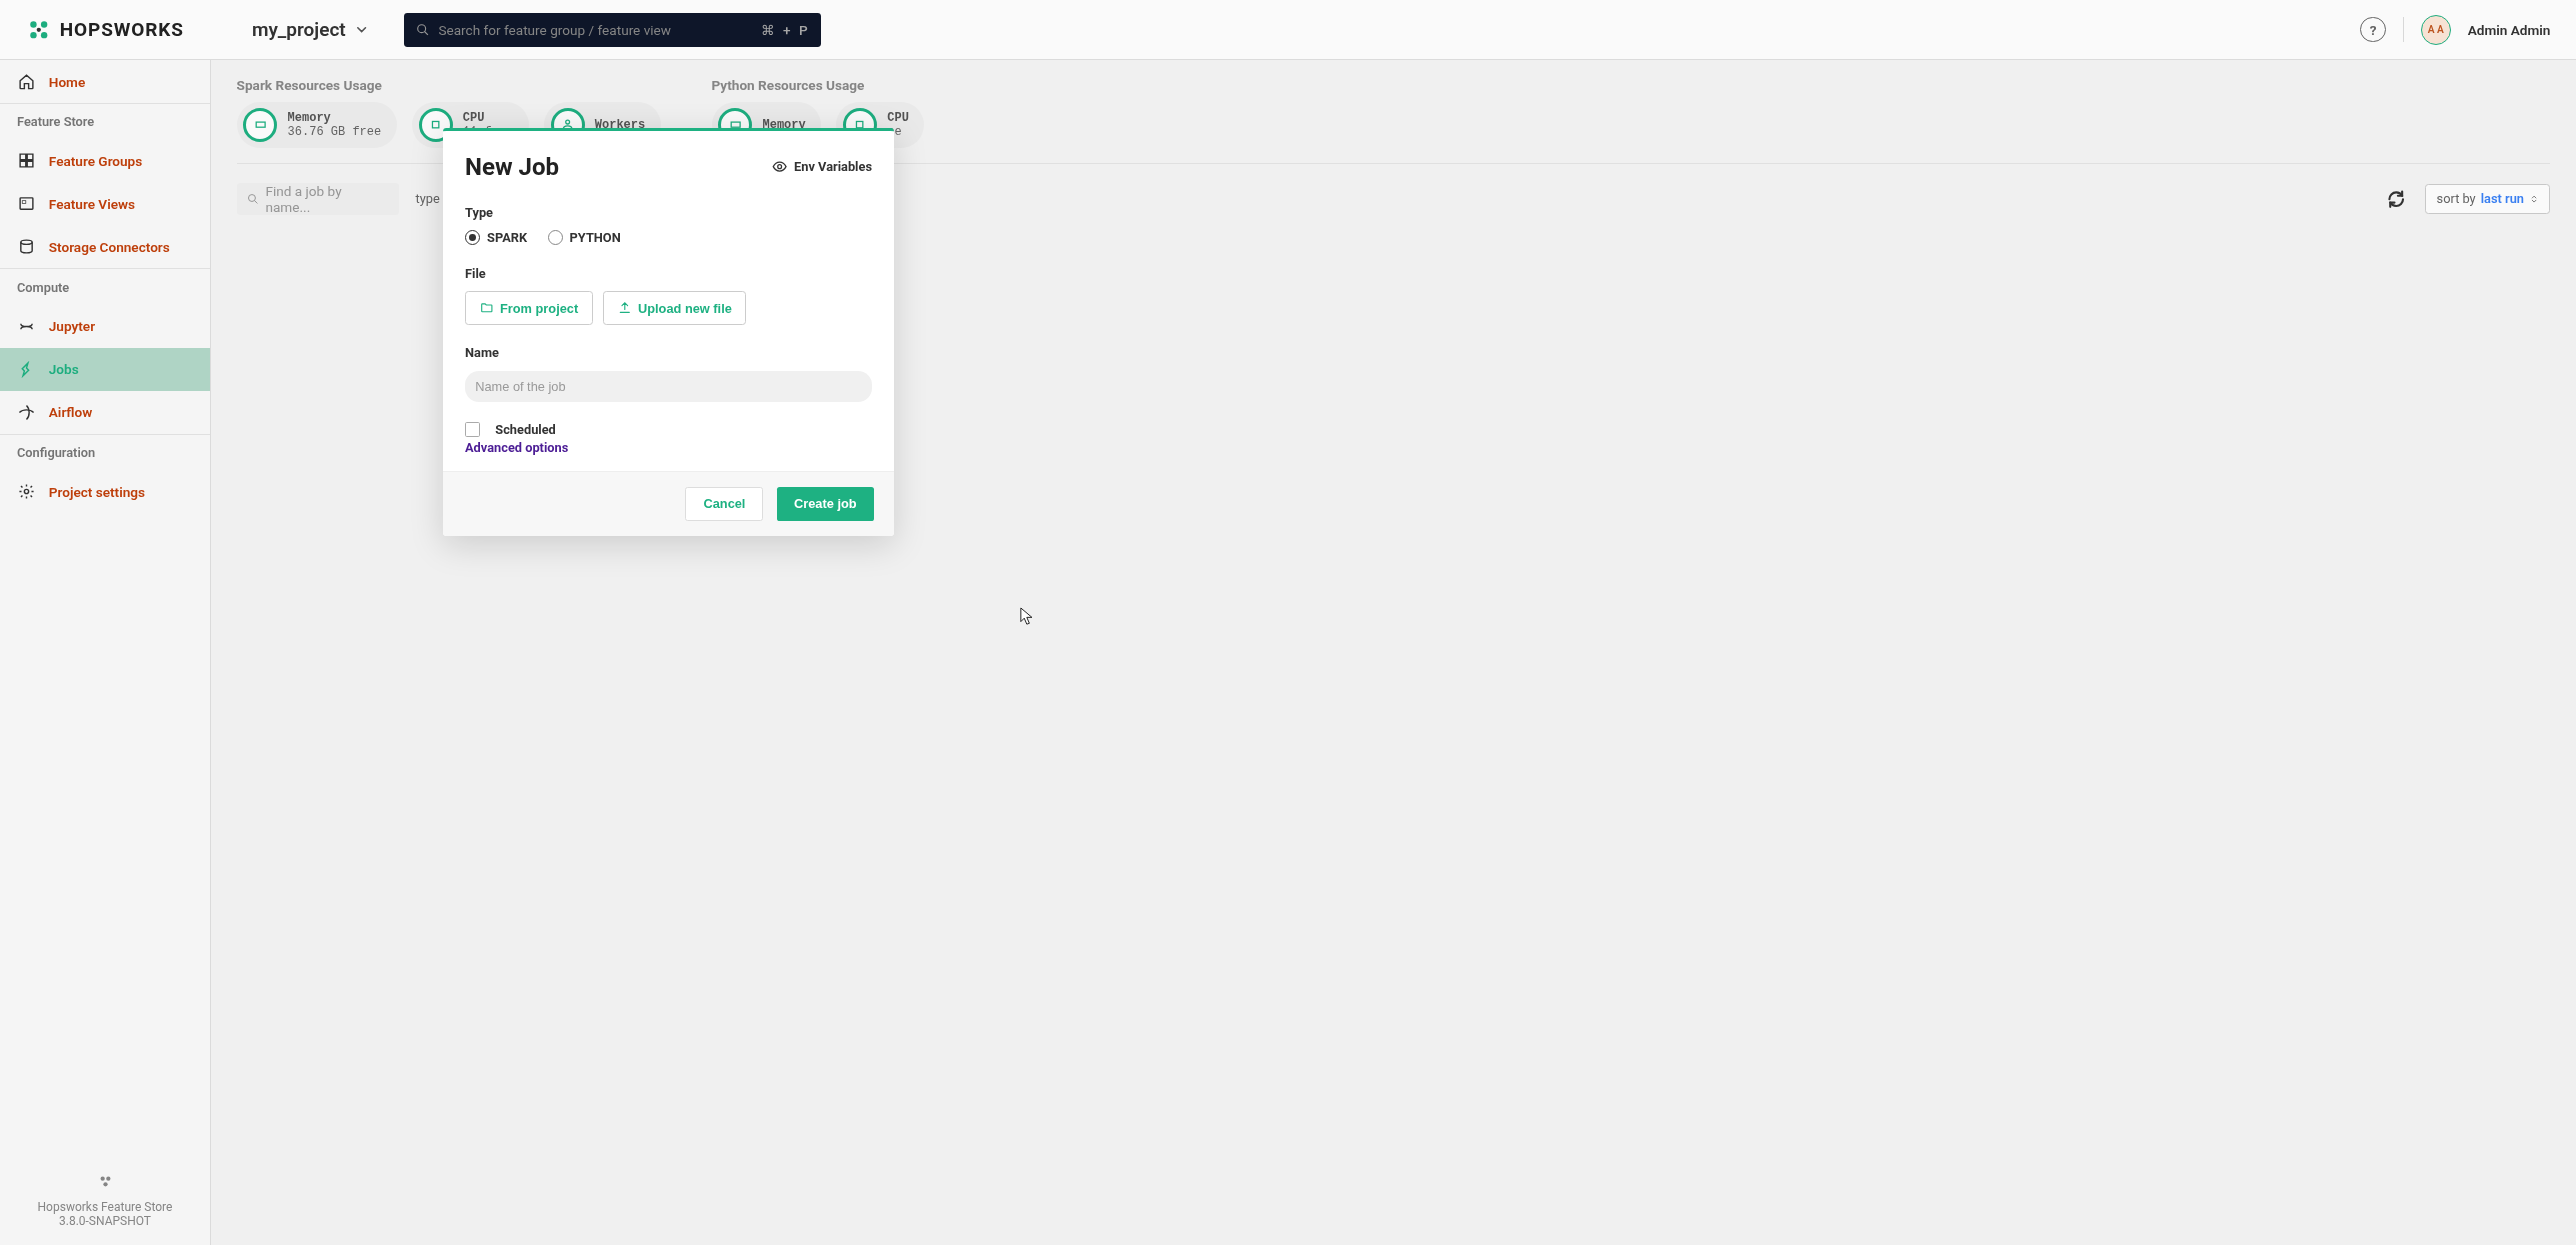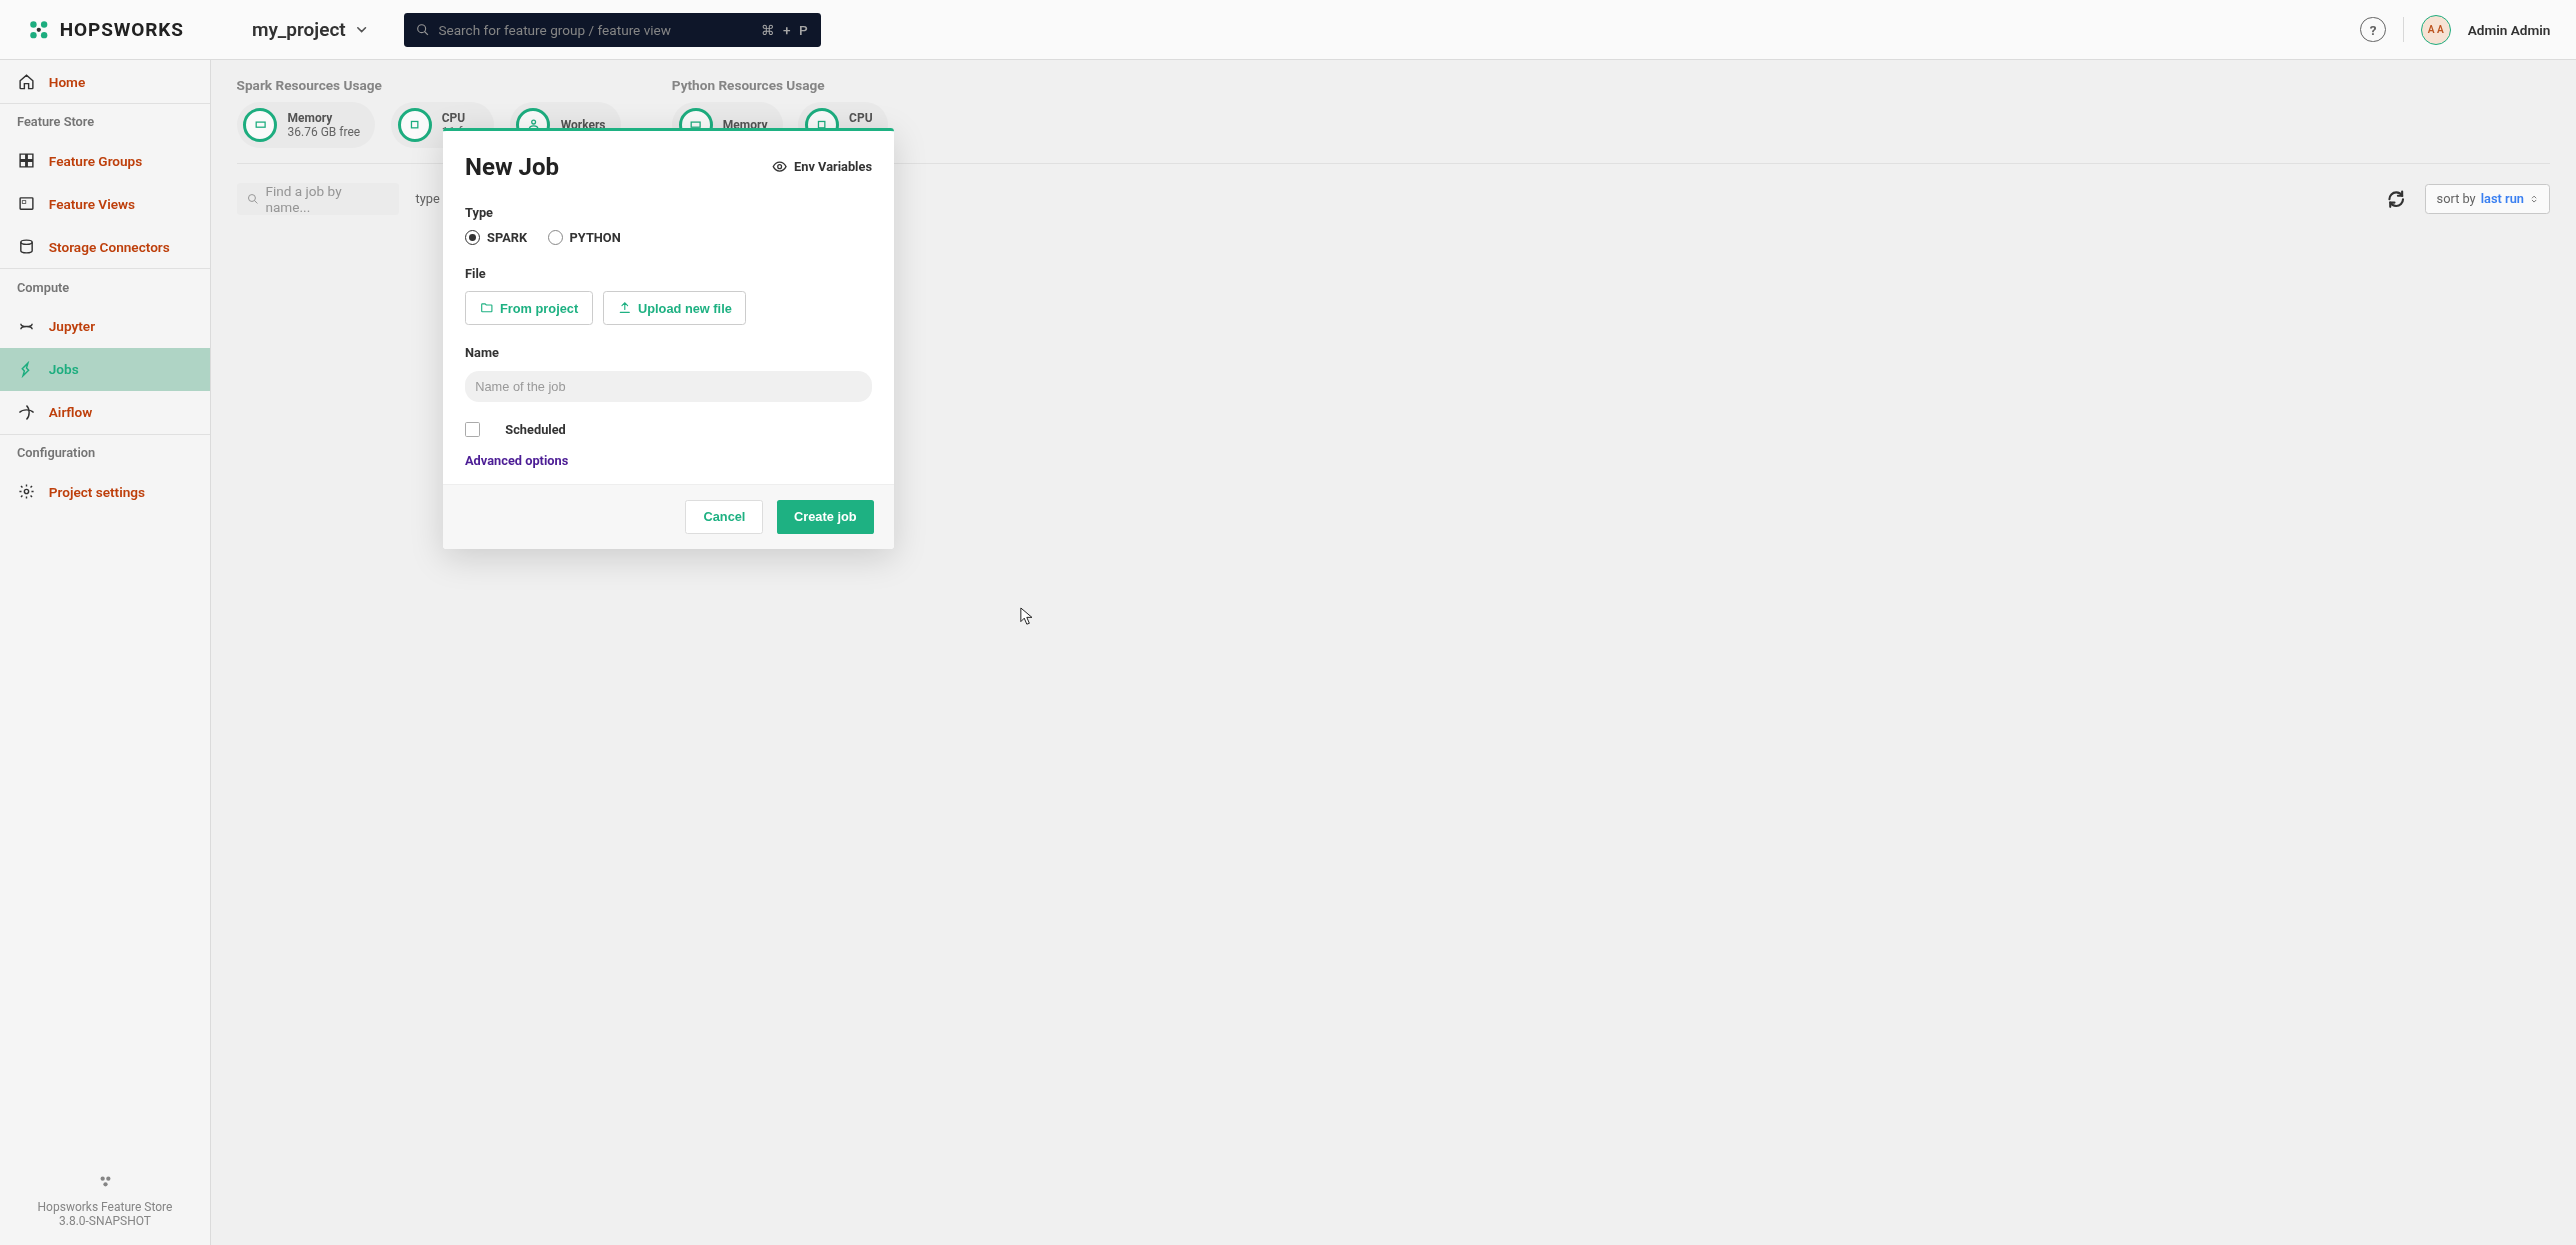--- a/index.html
+++ b/index.html
@@ -70,21 +70,21 @@
 .sidebar-icon { width: 19px; height: 19px; display:flex; align-items:center; justify-content:center; }
 .sidebar-footer {
   margin-top: auto; text-align: center; padding: 17px; color: #888; font-size: 12px;
 }
 .sidebar-footer-icon { width: 17px; height: 17px; margin: 0 auto 6.8px; }
 
 .content { flex: 1; padding: 17px 25.6px; position: relative; }
 .resources { display: flex; gap: 51px; border-bottom: 0.9px solid #e5e5e5; padding-bottom: 15.3px; }
 .resource-group { }
 .resource-title { font-size: 13.6px; font-weight: 700; color: #888; margin-bottom: 8.5px; }
-.resource-row { display: flex; gap: 15.3px; }
+.resource-row { display: flex; gap: 15.3px; font-family: Liberation Mono, monospace; }
 .resource-card {
   display: flex; align-items: center; gap: 10.2px;
   background: #eee; border-radius: 25.6px; padding: 6.8px 15.3px 6.8px 6.8px; height: 46px;
 }
 .resource-ring {
   width: 34px; height: 34px; border: 3.4px solid #1eb182; border-radius: 50%;
   display: flex; align-items:center; justify-content:center; background:#fff;
 }
 .resource-info { display: flex; flex-direction: column; }
 .resource-label { font-size: 12px; font-weight: 700; color: #555; }
@@ -133,21 +133,21 @@
 .btn-outline {
   display:flex; align-items:center; gap:6.8px;
   border: 0.9px solid #ccc; border-radius:3.4px; padding: 8.5px 13.6px;
   background:#fff; color:#1eb182; font-weight:700; font-size:12.8px; cursor:pointer;
 }
 .text-input {
   width:100%; height:31px; background:#f0f0f0; border:none; border-radius:14px;
   padding:0 10.2px; font-size:12.8px; color:#333; margin-bottom: 20.4px;
 }
 .text-input::placeholder { color:#999; }
-.checkbox-row { display:flex; align-items:center; gap:25px; margin-bottom: 16px; }
+.checkbox-row { display:flex; align-items:center; gap:15px; margin-bottom: 3px; }
 .checkbox-box { width:15.3px; height:15.3px; border:1.7px solid #aaa; border-radius:1.7px; }
 .adv-link { text-align:left; color:#4c1d95; font-weight:700; font-size:12.8px; cursor:pointer; margin-bottom:6.8px; }
 .modal-footer {
   background:#f7f7f7; padding: 15.3px 20.4px; display:flex; justify-content:flex-end; gap:13.6px;
   border-top:0.9px solid #eee; border-radius:0 0 3.4px 3.4px;
 }
 .btn-cancel { background:#fff; border:0.9px solid #ddd; color:#1eb182; font-weight:700; padding:8.5px 17px; border-radius:2.6px; cursor:pointer; font-size:12.8px;}
 .btn-primary { background:#1eb182; border:none; color:#fff; font-weight:700; padding:8.5px 17px; border-radius:2.6px; cursor:pointer; font-size:12.8px;}
 
 .cursor-arrow {

